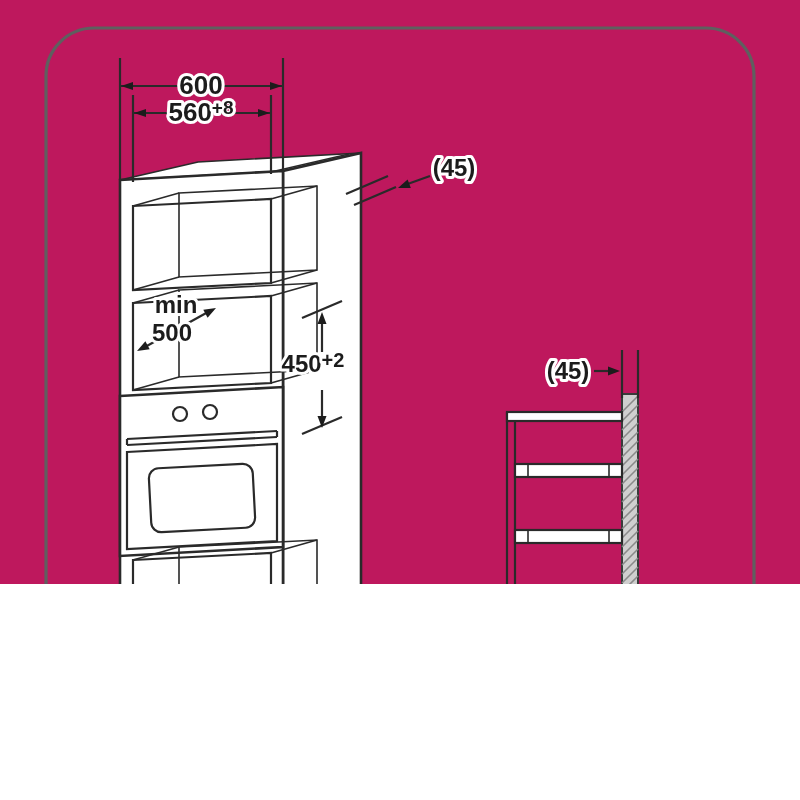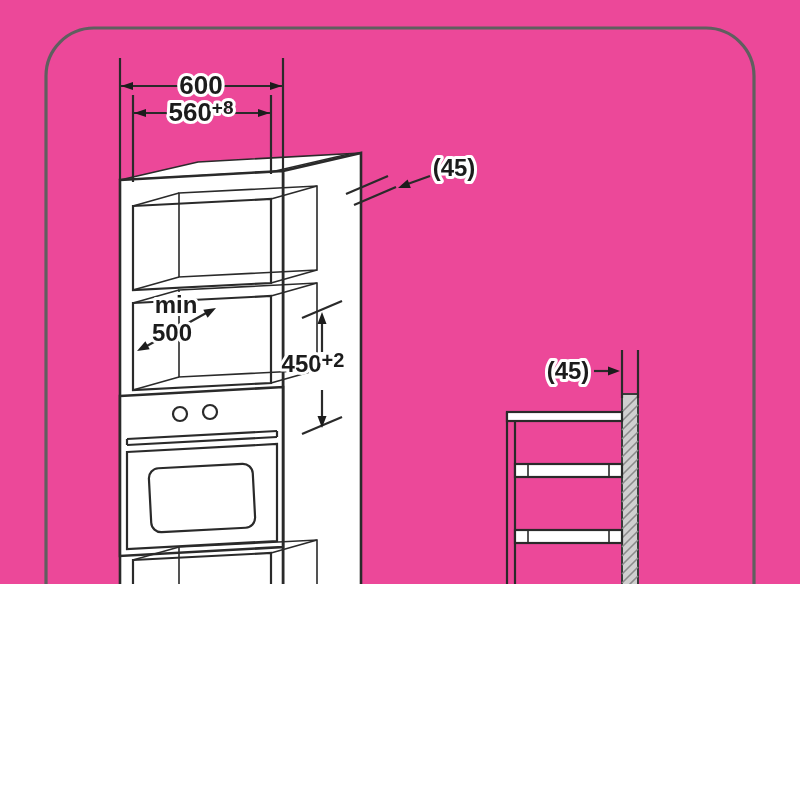--- a/index.html
+++ b/index.html
@@ -1,16 +1,16 @@
 <!DOCTYPE html>
 <html><head>
 <meta charset="utf-8">
 <style>
   html,body{margin:0;padding:0;background:#ffffff;}
-  .stage{width:800px;height:584px;position:relative;background:#ec4899;overflow:hidden;}
+  .stage{width:800px;height:584px;position:relative;background:#be185d;overflow:hidden;}
   svg{position:absolute;left:0;top:0;}
   .dim-label{
     font-family:"Liberation Sans", sans-serif;
     font-weight:bold;
     fill:#1c1c1c;
     paint-order:stroke;
     stroke:#ffffff;
     stroke-width:6px;
     stroke-linejoin:round;
     text-anchor:middle;

